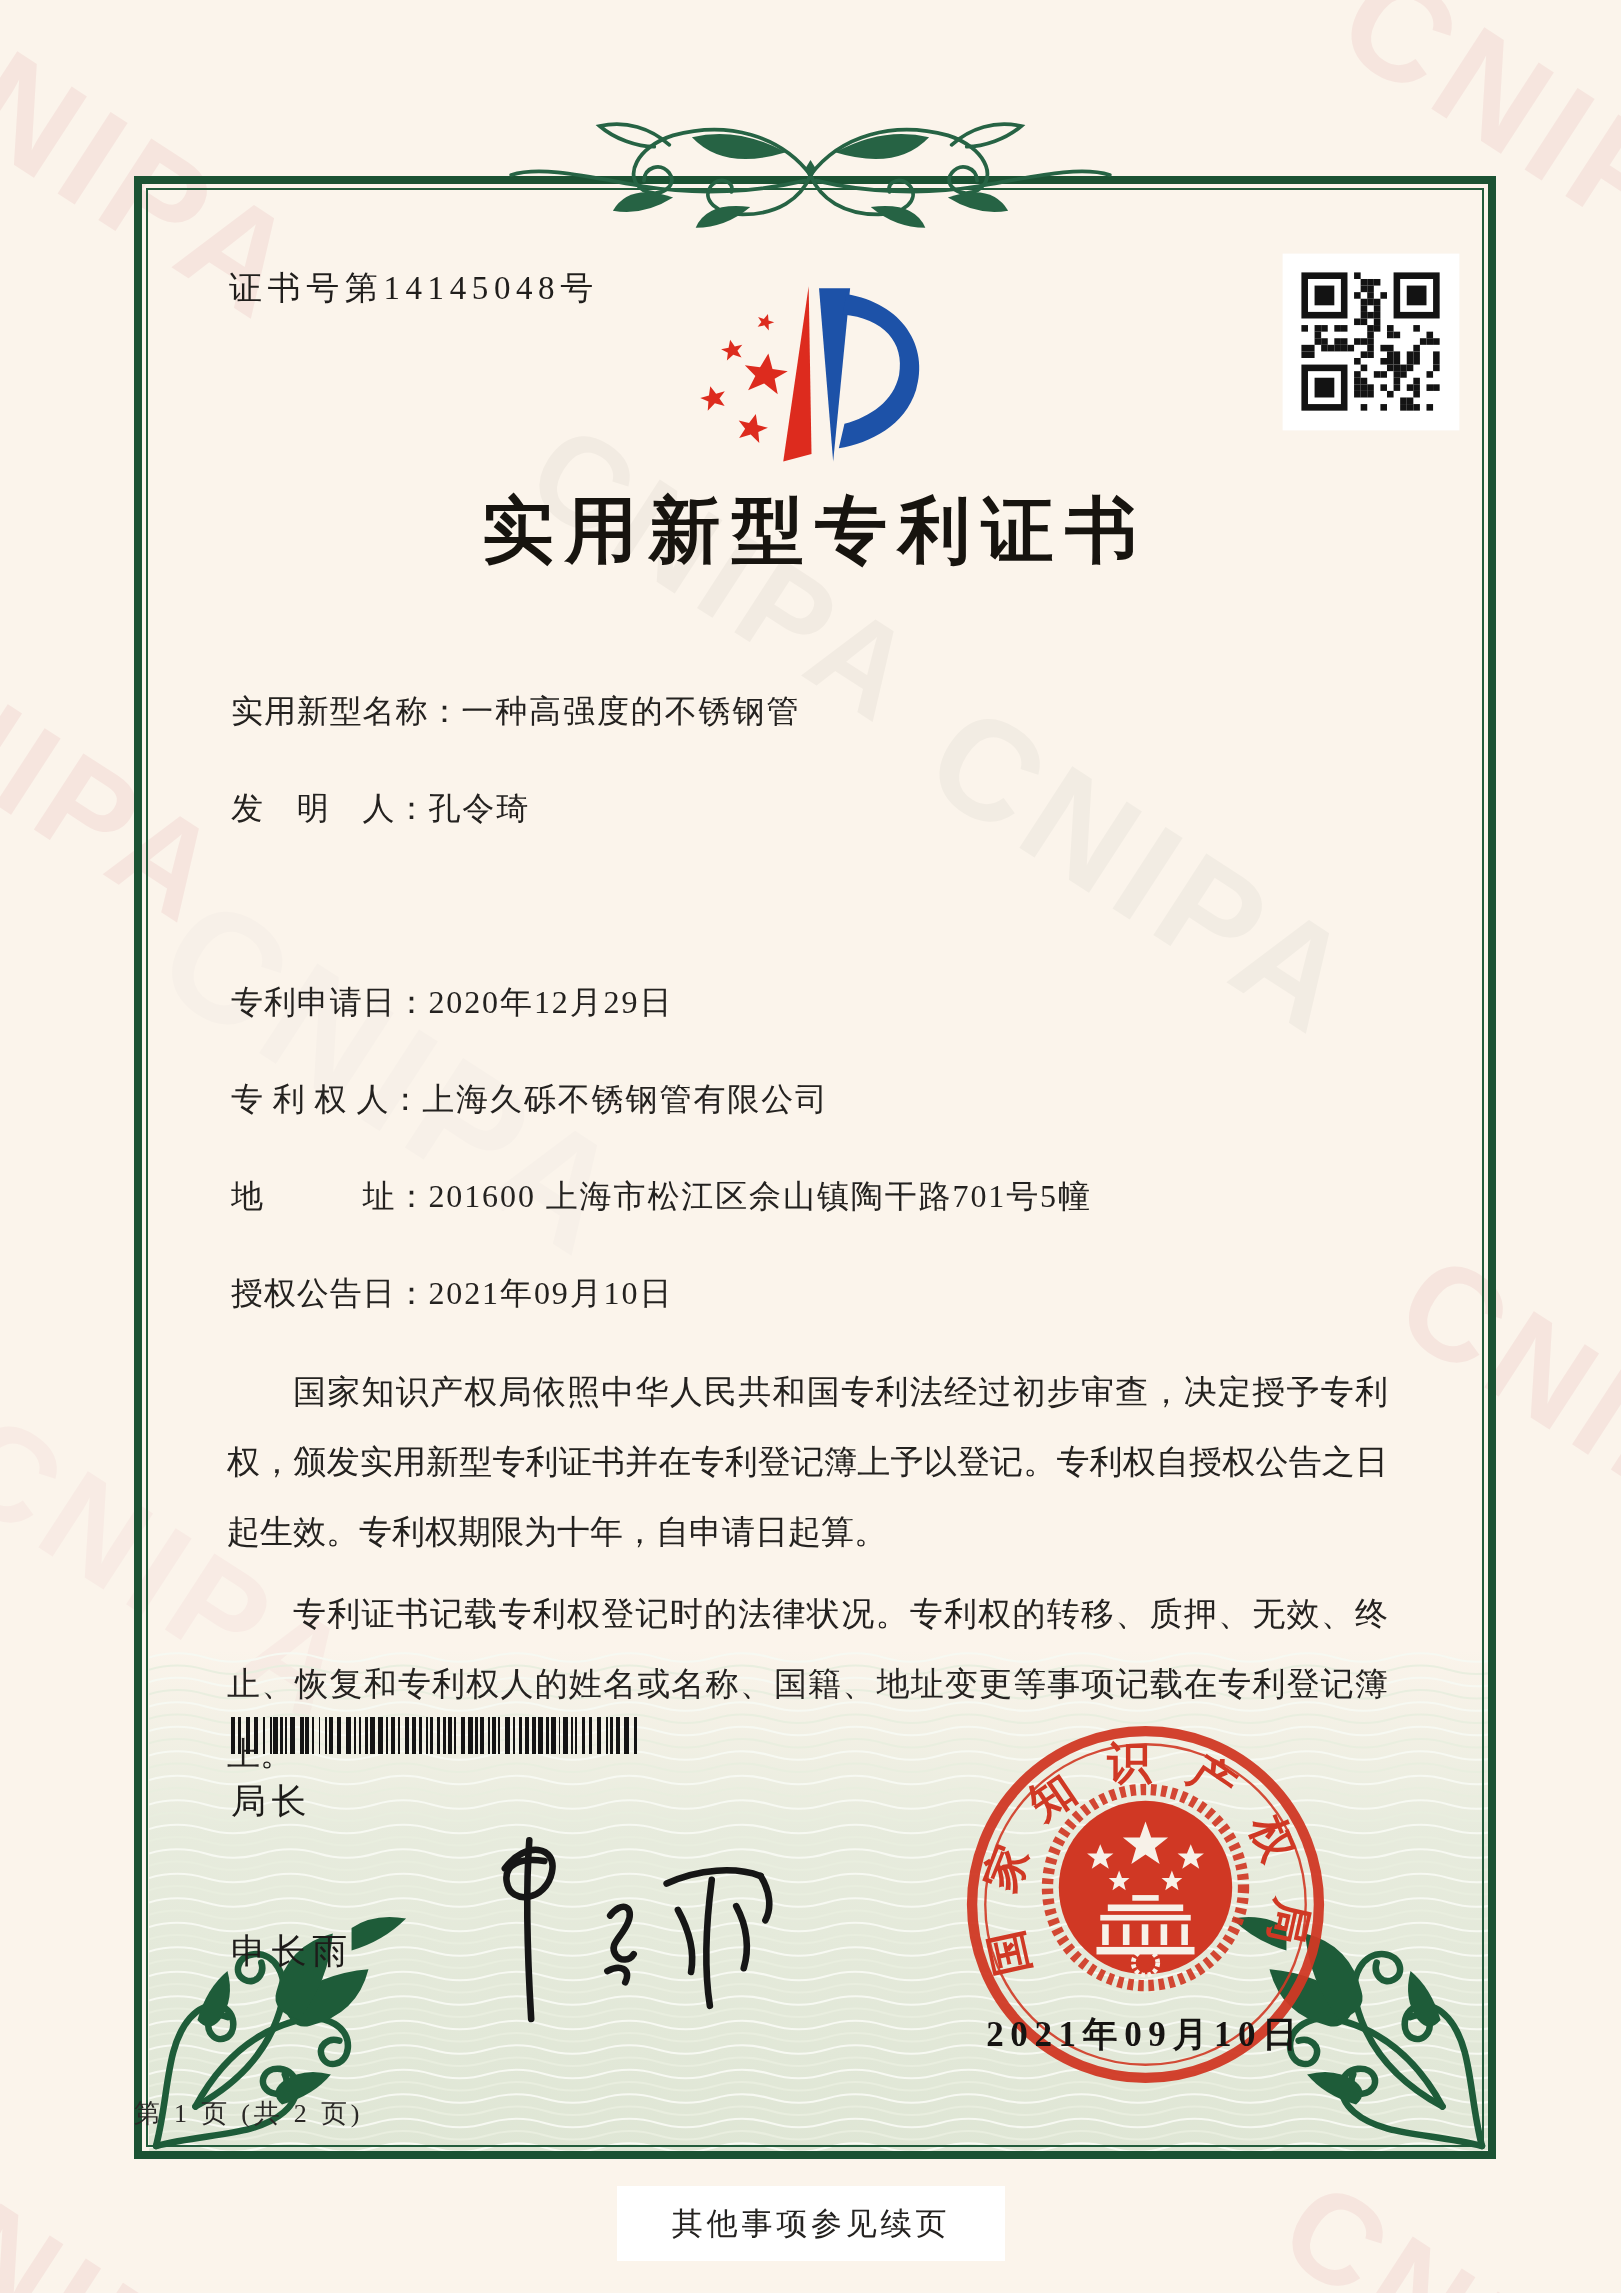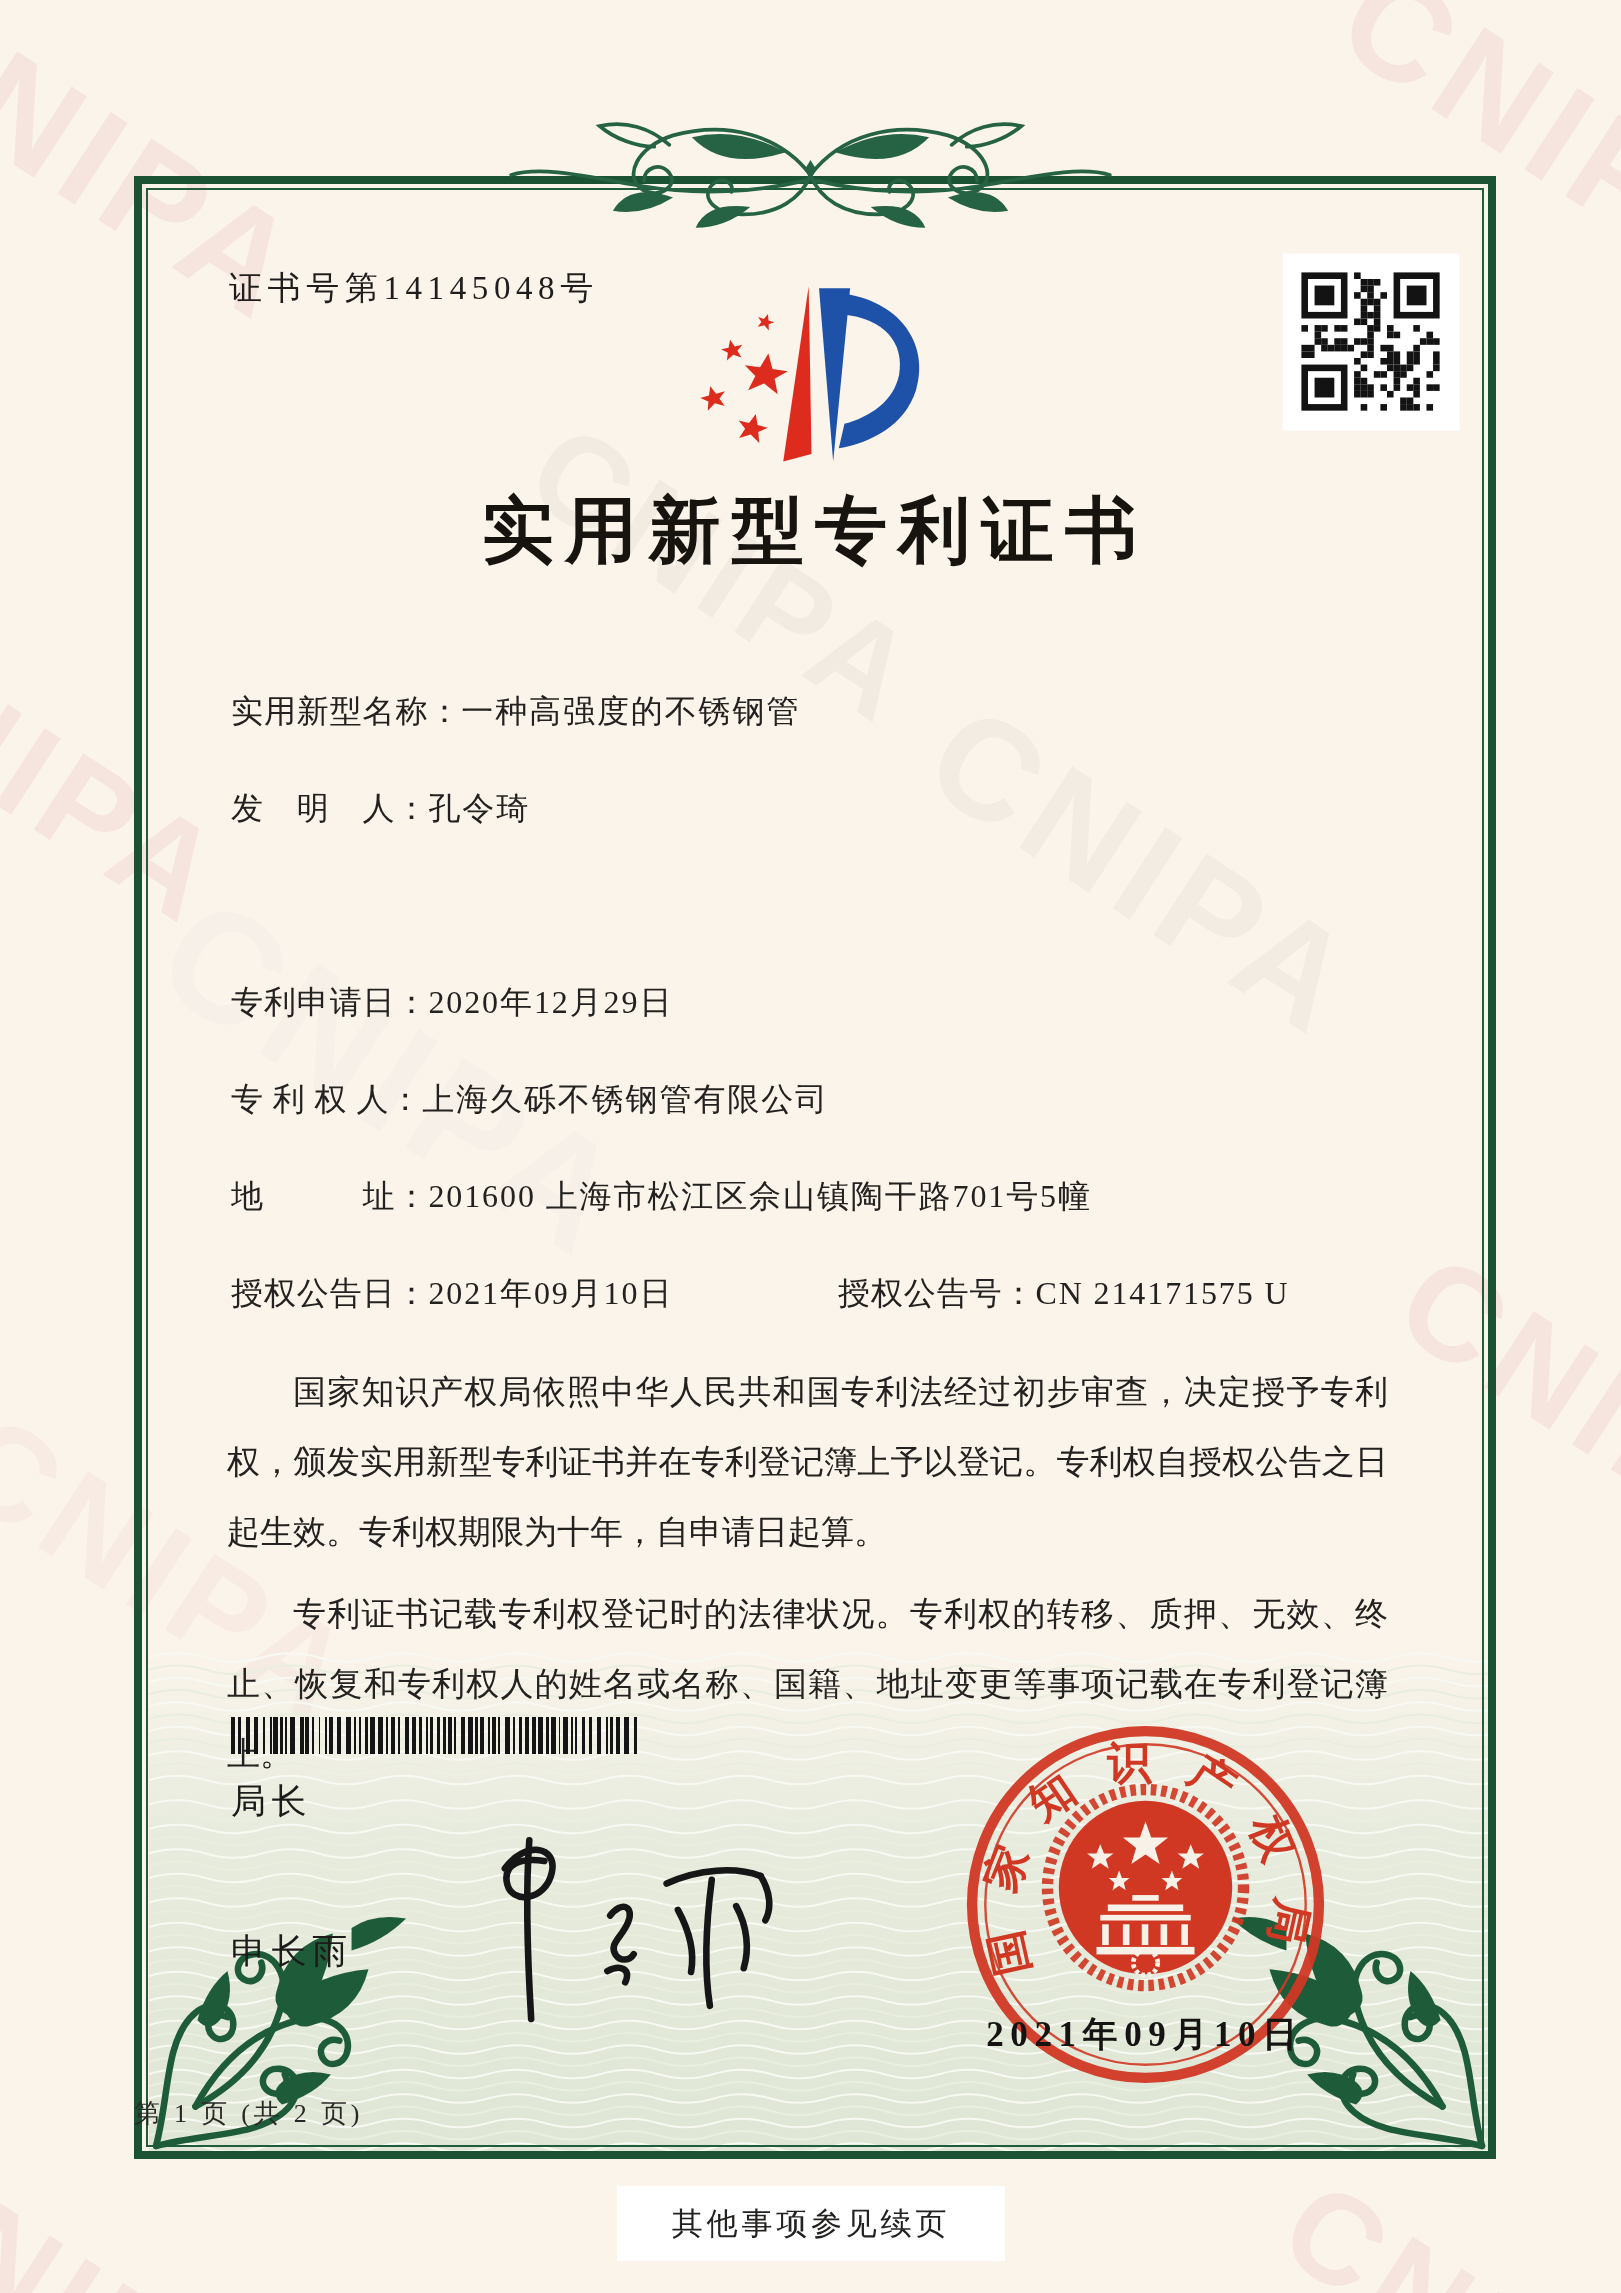--- a/index.html
+++ b/index.html
@@ -321,21 +321,20 @@
   </svg>
 
   <div class="title">实用新型专利证书</div>
 
   <div class="field" style="top:690px"><span class="lab">实用新型名称：</span><span class="val">一种高强度的不锈钢管</span></div>
   <div class="field" style="top:787px"><span class="lab">发　明　人：</span><span class="val">孔令琦</span></div>
   <div class="field" style="top:981px"><span class="lab">专利申请日：</span><span class="val">2020年12月29日</span></div>
   <div class="field" style="top:1078px"><span class="lab">专 利 权 人：</span><span class="val">上海久砾不锈钢管有限公司</span></div>
   <div class="field" style="top:1175px"><span class="lab">地　　　址：</span><span class="val">201600 上海市松江区佘山镇陶干路701号5幢</span></div>
   <div class="field" style="top:1272px"><span class="lab">授权公告日：</span><span class="val">2021年09月10日</span></div>
-  <div class="field" style="top:1272px;left:838px"><span class="lab">授权公告号：</span><span class="val">CN 214171575 U</span></div>
 
   <div class="paras">
     <p>国家知识产权局依照中华人民共和国专利法经过初步审查，决定授予专利权，颁发实用新型专利证书并在专利登记簿上予以登记。专利权自授权公告之日起生效。专利权期限为十年，自申请日起算。</p>
     <p>专利证书记载专利权登记时的法律状况。专利权的转移、质押、无效、终止、恢复和专利权人的姓名或名称、国籍、地址变更等事项记载在专利登记簿上。</p>
   </div>
 
   <div class="barcode" id="barcode"><i style="width:3.8px;margin-right:2.8px"></i><i style="width:3.8px;margin-right:4.7px"></i><i style="width:3.8px;margin-right:3.8px"></i><i style="width:4.7px;margin-right:4.7px"></i><i style="width:1.9px;margin-right:4.7px"></i><i style="width:1.9px;margin-right:1.9px"></i><i style="width:4.7px;margin-right:1.9px"></i><i style="width:2.8px;margin-right:1.9px"></i><i style="width:1.9px;margin-right:3.8px"></i><i style="width:4.7px;margin-right:4.7px"></i><i style="width:3.8px;margin-right:1.9px"></i><i style="width:3.8px;margin-right:2.8px"></i><i style="width:1.9px;margin-right:4.7px"></i><i style="width:1.9px;margin-right:4.7px"></i><i style="width:1.9px;margin-right:1.9px"></i><i style="width:3.8px;margin-right:3.8px"></i><i style="width:4.7px;margin-right:4.7px"></i><i style="width:4.7px;margin-right:3.8px"></i><i style="width:1.9px;margin-right:2.8px"></i><i style="width:1.9px;margin-right:3.8px"></i><i style="width:2.8px;margin-right:2.8px"></i><i style="width:4.7px;margin-right:2.8px"></i><i style="width:4.7px;margin-right:3.8px"></i><i style="width:1.9px;margin-right:2.8px"></i><i style="width:3.8px;margin-right:2.8px"></i><i style="width:2.8px;margin-right:4.7px"></i><i style="width:3.8px;margin-right:2.8px"></i><i style="width:3.8px;margin-right:3.8px"></i><i style="width:2.8px;margin-right:3.8px"></i><i style="width:1.9px;margin-right:1.9px"></i><i style="width:3.8px;margin-right:3.8px"></i><i style="width:2.8px;margin-right:2.8px"></i><i style="width:2.8px;margin-right:1.9px"></i><i style="width:4.7px;margin-right:1.9px"></i><i style="width:1.9px;margin-right:4.7px"></i><i style="width:3.8px;margin-right:3.8px"></i><i style="width:4.7px;margin-right:1.9px"></i><i style="width:2.8px;margin-right:2.8px"></i><i style="width:3.8px;margin-right:3.8px"></i><i style="width:1.9px;margin-right:1.9px"></i><i style="width:3.8px;margin-right:1.9px"></i><i style="width:2.8px;margin-right:4.7px"></i><i style="width:4.7px;margin-right:2.8px"></i><i style="width:2.8px;margin-right:3.8px"></i><i style="width:2.8px;margin-right:2.8px"></i><i style="width:4.7px;margin-right:2.8px"></i><i style="width:3.8px;margin-right:1.9px"></i><i style="width:4.7px;margin-right:3.8px"></i><i style="width:2.8px;margin-right:1.9px"></i><i style="width:4.7px;margin-right:2.8px"></i><i style="width:1.9px;margin-right:2.8px"></i><i style="width:4.7px;margin-right:2.8px"></i><i style="width:1.9px;margin-right:2.8px"></i><i style="width:1.9px;margin-right:4.7px"></i><i style="width:2.8px;margin-right:3.8px"></i><i style="width:3.8px;margin-right:4.7px"></i><i style="width:3.8px;margin-right:4.7px"></i><i style="width:2.8px;margin-right:1.9px"></i><i style="width:2.8px;margin-right:2.8px"></i><i style="width:4.7px;margin-right:3.8px"></i><i style="width:4.7px;margin-right:4.7px"></i><i style="width:3.8px;margin-right:4.7px"></i></div>
 
   <div class="signer" style="top:1778px">局长</div>
   <div class="signer" style="top:1928px">申长雨</div>

